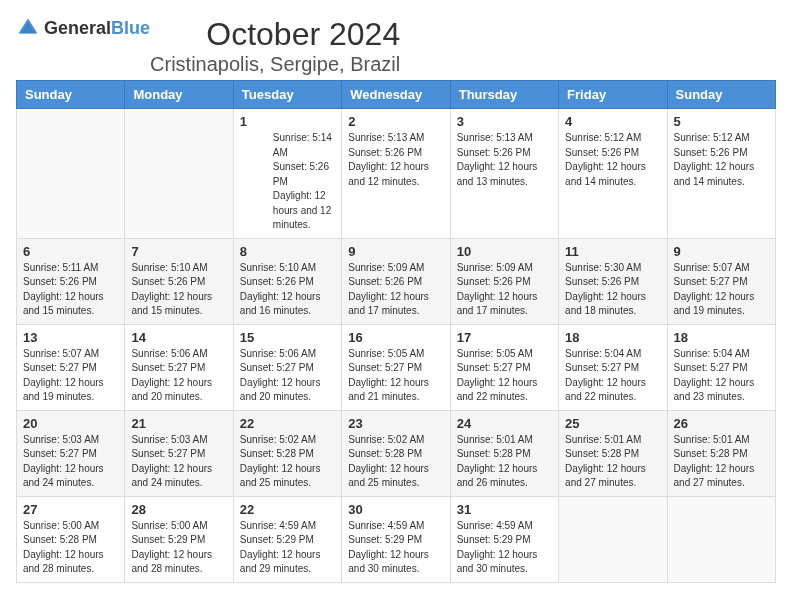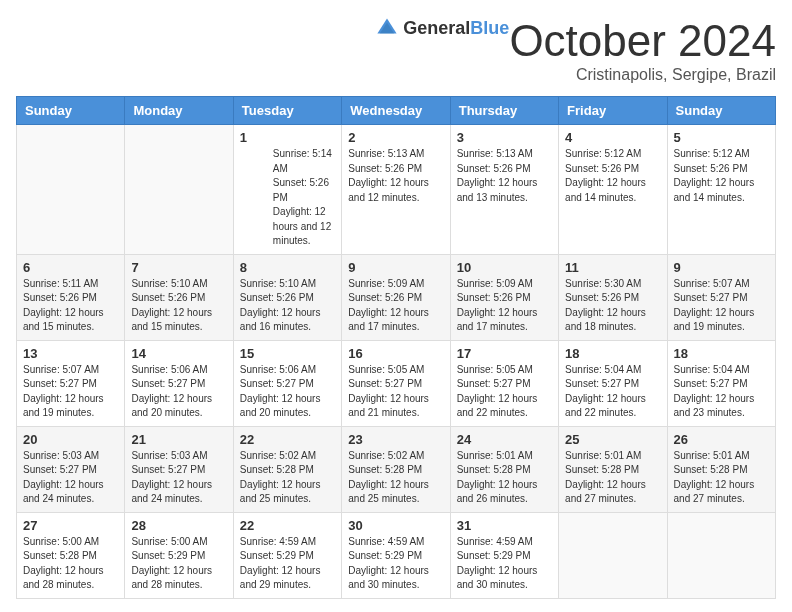--- a/index.html
+++ b/index.html
@@ -5,23 +5,23 @@
     * { box-sizing: border-box; margin: 0; padding: 0; }
     body {
       font-family: Arial, sans-serif;
       background: #fff;
       width: 792px;
       min-height: 612px;
       padding: 16px;
     }
     .header {
       display: flex;
-      justify-content: flex-end;
+      justify-content: flex-start;
       align-items: flex-start;
-      margin-bottom: 12px;
+      margin-bottom: 4px;
     }
     .logo {
       display: flex;
       align-items: center;
       gap: 4px;
     }
     .logo-text-general {
       font-size: 18px;
       font-weight: bold;
       color: #333;
@@ -32,26 +32,26 @@
       color: #4a90d9;
     }
     .logo-icon {
       width: 24px;
       height: 24px;
     }
     .title-area {
       text-align: right;
     }
     .month-title {
-      font-size: 44px;
+      font-size: 32px;
       font-weight: normal;
       color: #333;
     }
     .location {
-      font-size: 16px;
+      font-size: 20px;
       color: #555;
     }
     .calendar {
       width: 100%;
       border-collapse: collapse;
       border: 1px solid #ccc;
       padding-left: 32px;
     }
     .calendar th {
       background-color: #4a90d9;

